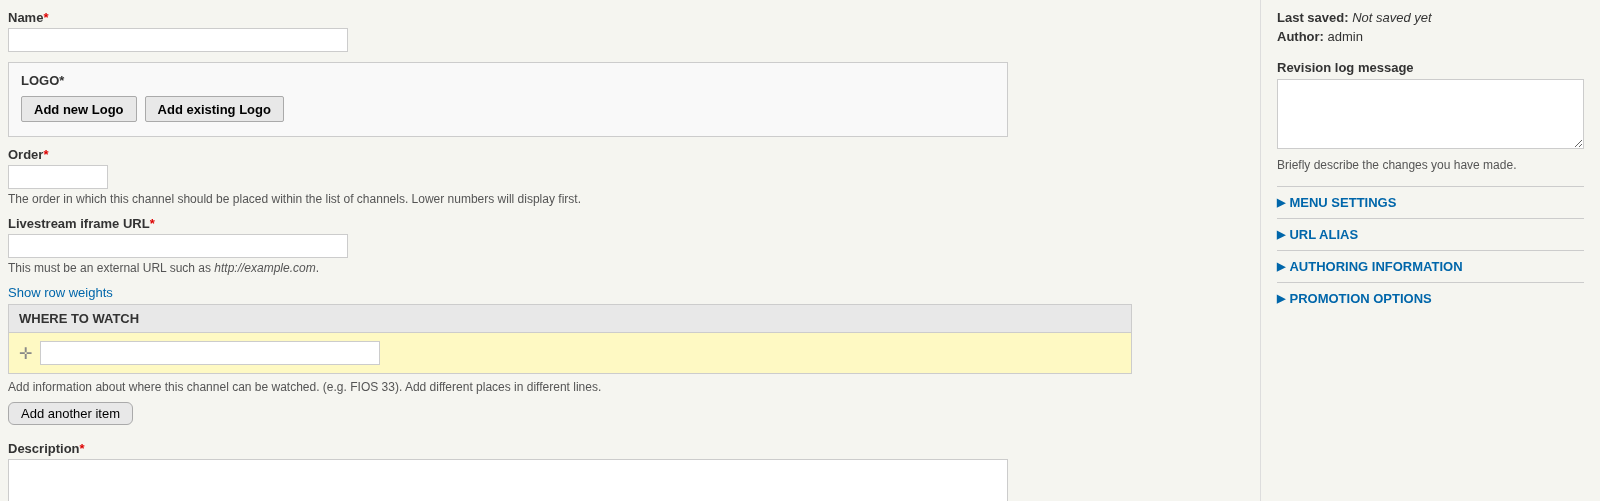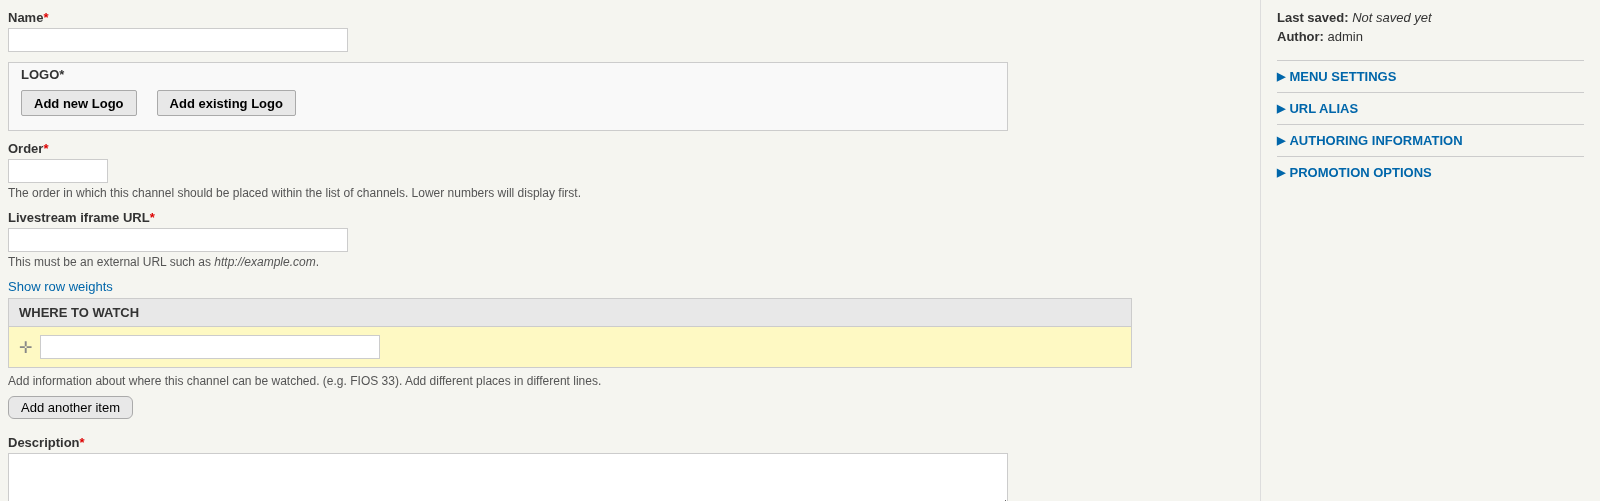--- a/index.html
+++ b/index.html
@@ -63,32 +63,32 @@
       margin-top: 3px;
     }
     .field-description em {
       font-style: italic;
     }
 
     
     .logo-section {
       border: 1px solid #ccc;
       background: #f9f9f9;
-      padding: 4px 12px 14px 12px;
+      padding: 10px 12px 14px 12px;
       margin-bottom: 10px;
       width: 1000px;
     }
     .logo-section-title {
       font-size: 13px;
       font-weight: bold;
       margin-bottom: 8px;
     }
     .logo-buttons {
       display: flex;
-      gap: 20px;
+      gap: 8px;
     }
     .btn-logo {
       background: #e8e8e8;
       border: 1px solid #aaa;
       border-radius: 2px;
       padding: 3px 12px;
       font-size: 13px;
       font-weight: bold;
       cursor: pointer;
       height: 26px;
@@ -307,20 +307,25 @@
       <p>
         <span class="meta-label">Last saved:</span>
         <span class="meta-value"> Not saved yet</span>
       </p>
       <p>
         <span class="meta-label">Author:</span>
         <span> admin</span>
       </p>
     </div>
 
+    <div>
+      <span class="revision-log-label">Revision log message</span>
+      <textarea class="revision-log-textarea" style=""></textarea>
+      <div class="revision-log-help">Briefly describe the changes you have made.</div>
+    </div>
 
     <div class="sidebar-collapsible">
       <div class="sidebar-collapsible-title">
         <span class="triangle">▶</span>
         <span>MENU SETTINGS</span>
       </div>
     </div>
 
     <div class="sidebar-collapsible">
       <div class="sidebar-collapsible-title">

